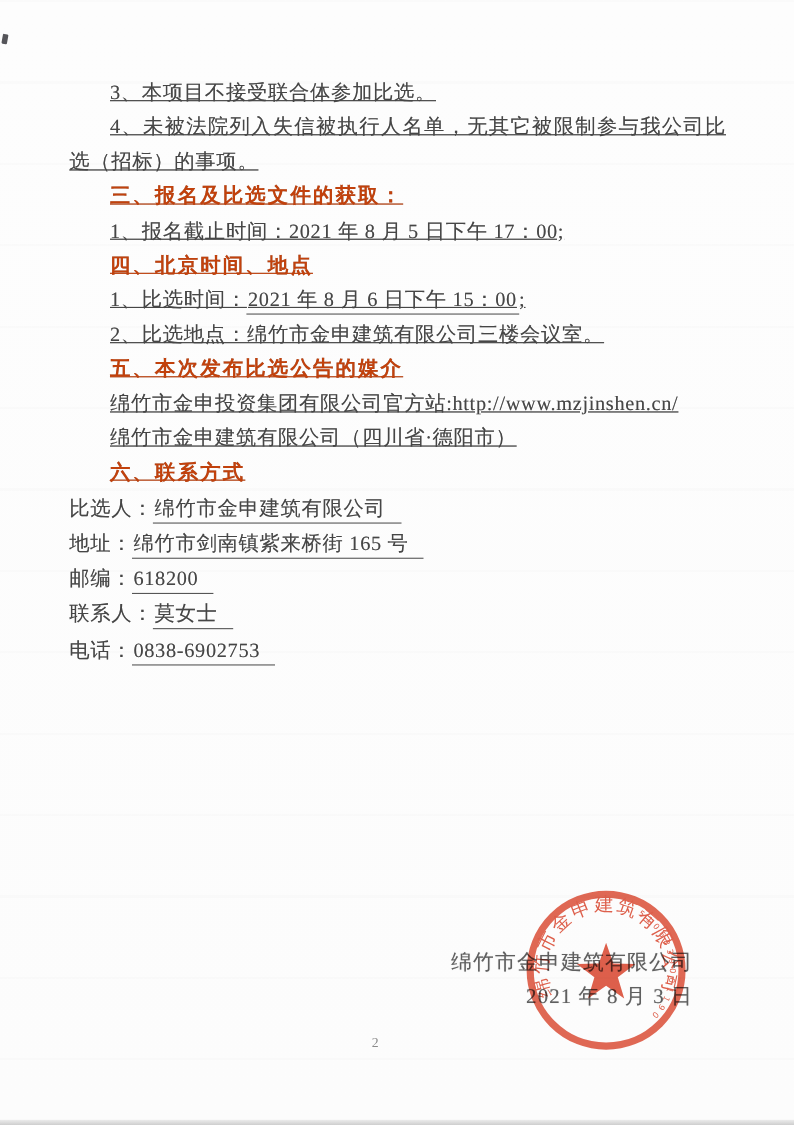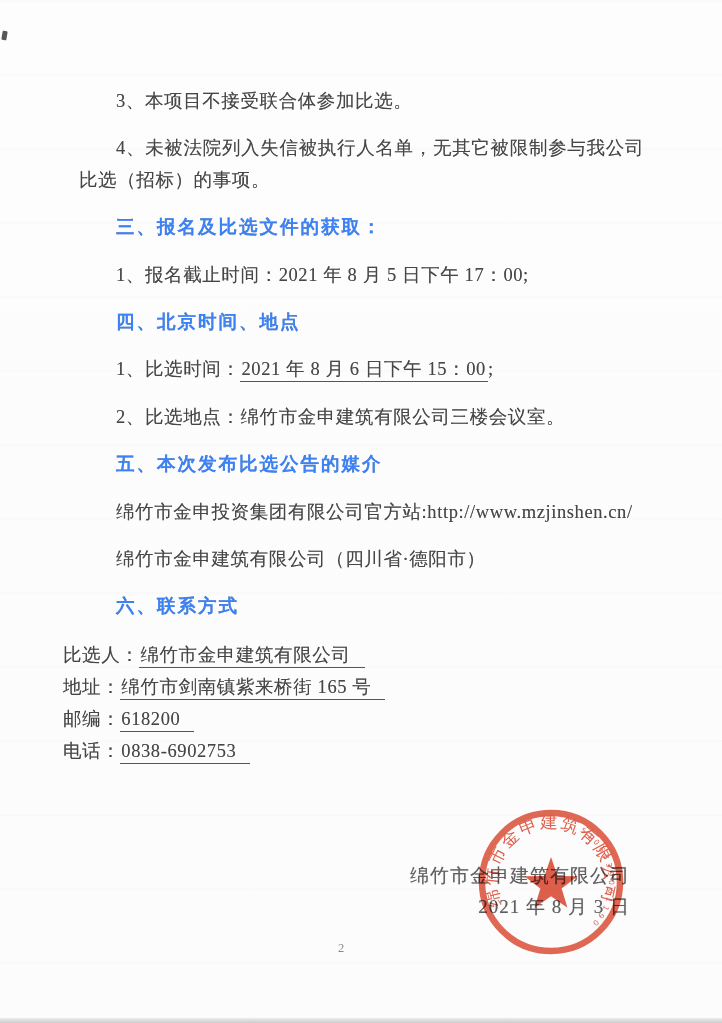--- a/index.html
+++ b/index.html
@@ -22,22 +22,22 @@
   .speck{
     position:absolute;left:2px;top:31px;width:5px;height:9px;
     background:#55555a;border-radius:1px;transform:rotate(10deg);
   }
   .doc-body{
     position:absolute;left:63px;top:70px;width:597px;
     font-size:18.5px;line-height:31.4px;letter-spacing:0.6px;
     text-align:justify;
     text-shadow:0 0 0.6px rgba(70,70,70,0.45);
   }
-  .para{margin:16px;text-indent:2em;}
-  .heading{font-weight:bold;color:#3b82f6;letter-spacing:2px;}
+  .para{margin:0;text-indent:2em;text-decoration:underline;}
+  .heading{font-weight:bold;color:#c2410c;letter-spacing:2px;}
   .uline{border-bottom:1.2px solid #565656;padding:0 2px 2px 1px;}
   .contact-line{line-height:32.2px;text-indent:0;}
   .c-value{padding-right:14px;}
   .signature{
     position:absolute;right:92px;top:860px;text-align:right;
     font-size:19px;line-height:31px;color:#5f5f5f;letter-spacing:1px;
     text-shadow:0 0 0.7px rgba(95,95,95,0.5);
   }
   .seal{
     position:absolute;left:473px;top:804px;width:156px;height:156px;
@@ -63,20 +63,21 @@
   <p class="para"><span>1、比选时间：</span><span class="uline">2021 年 8 月 6 日下午 15：00</span><span>;</span></p>
   <p class="para">2、比选地点：绵竹市金申建筑有限公司三楼会议室。</p>
   <p class="para heading">五、本次发布比选公告的媒介</p>
   <p class="para">绵竹市金申投资集团有限公司官方站:http://www.mzjinshen.cn/</p>
   <p class="para">绵竹市金申建筑有限公司（四川省·德阳市）</p>
   <p class="para heading">六、联系方式</p>
 
   <div class="contact-line"><span class="c-label">比选人：</span><span class="uline c-value">绵竹市金申建筑有限公司</span></div>
   <div class="contact-line"><span class="c-label">地址：</span><span class="uline c-value">绵竹市剑南镇紫来桥街 165 号</span></div>
   <div class="contact-line"><span class="c-label">邮编：</span><span class="uline c-value">618200</span></div>
+  <div class="contact-line"><span class="c-label">联系人：</span><span class="uline c-value">莫女士</span></div>
   <div class="contact-line"><span class="c-label">电话：</span><span class="uline c-value">0838-6902753</span></div>
 </div>
 
 <div class="signature">
   <div>绵竹市金申建筑有限公司</div>
   <div>2021 年 8 月 3 日</div>
 </div>
 
 <svg class="seal" viewBox="-78 -78 156 156" xmlns="http://www.w3.org/2000/svg">
   <defs>

